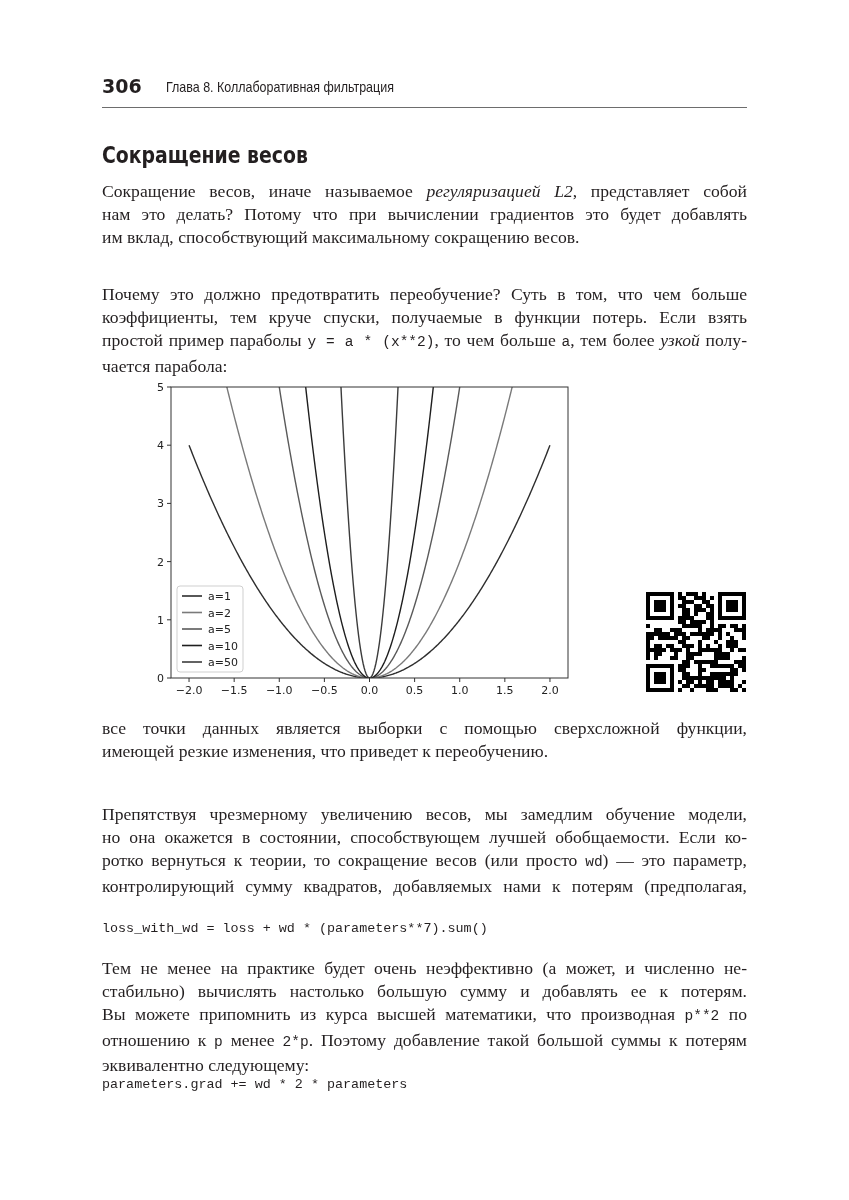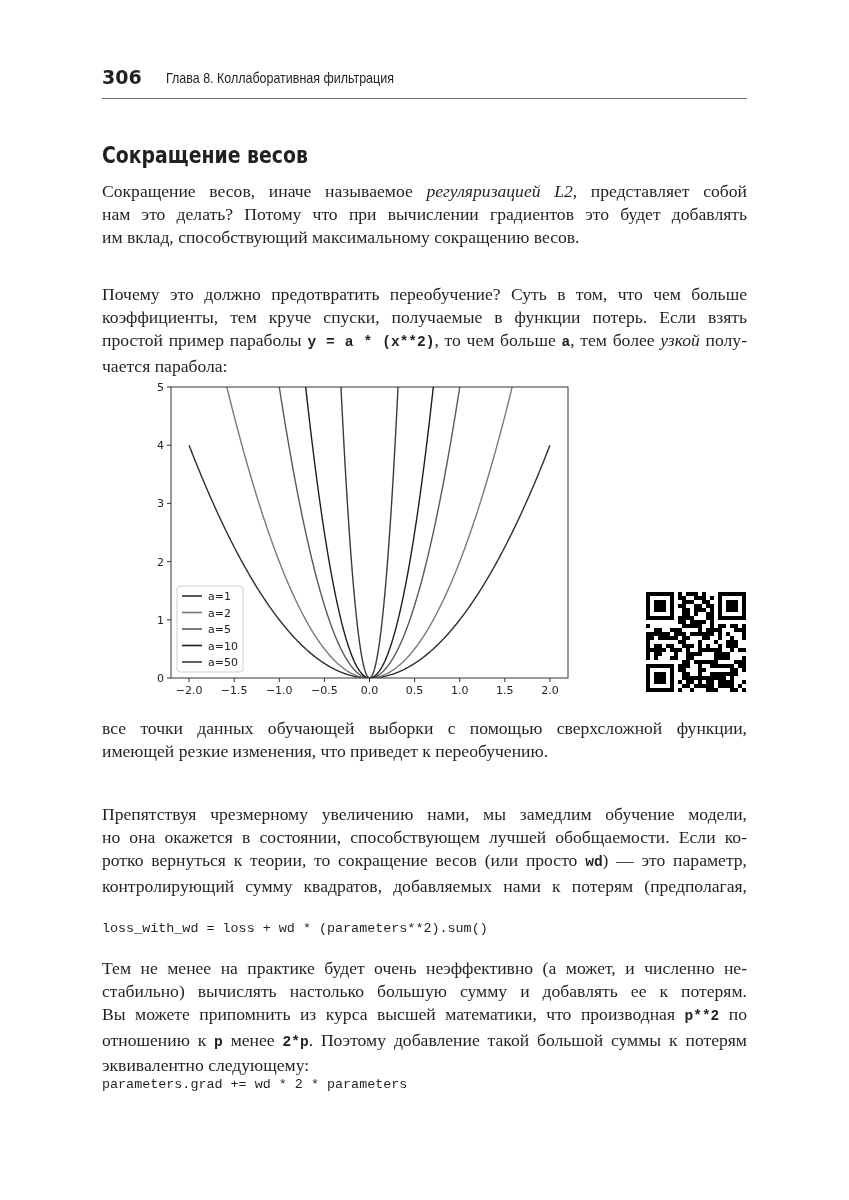--- a/index.html
+++ b/index.html
@@ -1,24 +1,24 @@
 <!DOCTYPE html>
 <html><head>
 <meta charset="utf-8">
 <style>
   html, body { margin: 0; padding: 0; background: #ffffff; }
   body { width: 849px; height: 1200px; position: relative; overflow: hidden; color: #231f20; }
-  .header { position: absolute; left: 102px; top: 66px; width: 645px; height: 32px; border-bottom: 1px solid #6d6d6d; }
+  .header { position: absolute; left: 102px; top: 75px; width: 645px; height: 32px; border-bottom: 1px solid #6d6d6d; }
   .page-num { position: absolute; left: 0; top: 0; font-family: "DejaVu Sans", sans-serif; font-weight: bold; font-size: 19px; letter-spacing: 0px; }
   .running-head { position: absolute; left: 64px; top: 4px; font-family: "Liberation Sans", sans-serif; font-size: 14.5px; transform: scaleX(0.86); transform-origin: left top; }
   .section-title { position: absolute; left: 102px; top: 142px; font-family: "DejaVu Sans", sans-serif; font-weight: bold; font-size: 23px; transform: scaleX(0.82); transform-origin: left top; margin: 0; }
   .para { position: absolute; left: 102px; width: 645px; font-family: "Liberation Serif", serif; font-size: 17.6px; line-height: 23.2px; text-align: justify; margin: 0; }
   .para .line { display: block; text-align: justify; text-align-last: justify; white-space: nowrap; }
   .para .line.last { text-align-last: left; }
-  .code-inline { font-family: "Liberation Mono", monospace; font-size: 14.5px; font-weight: bold; }
+  .code-inline { font-family: "Liberation Mono", monospace; font-size: 14.5px; }
   .code-block { position: absolute; left: 102px; font-family: "Liberation Mono", monospace; font-size: 13.4px; white-space: pre; margin: 0; }
   em { font-style: italic; }
   .chart { position: absolute; left: 140px; top: 378px; width: 440px; height: 325px; }
   .qr { position: absolute; left: 646px; top: 592px; width: 100px; height: 100px; }
 </style>
 </head>
 <body>
 
 <div class="header">
   <span class="page-num">306</span>
@@ -357,31 +357,31 @@
     <rect x="2" y="2" width="3" height="3" fill="#000"></rect>
     <rect x="18" y="0" width="7" height="7" fill="#000"></rect>
     <rect x="19" y="1" width="5" height="5" fill="#fff"></rect>
     <rect x="20" y="2" width="3" height="3" fill="#000"></rect>
     <rect x="0" y="18" width="7" height="7" fill="#000"></rect>
     <rect x="1" y="19" width="5" height="5" fill="#fff"></rect>
     <rect x="2" y="20" width="3" height="3" fill="#000"></rect>
   </svg>
 
 <div class="para" style="top:717px;">
-    <span class="line"><span>все точки данных обучающей выборки с помощью сверхсложной функции,</span></span>
+    <span class="line"><span>все точки данных является выборки с помощью сверхсложной функции,</span></span>
     <span class="line last"><span>имеющей резкие изменения, что приведет к переобучению.</span></span>
   </div>
 <div class="para" style="top:803px;">
-    <span class="line"><span>Препятствуя чрезмерному увеличению нами, мы замедлим обучение модели,</span></span>
+    <span class="line"><span>Препятствуя чрезмерному увеличению весов, мы замедлим обучение модели,</span></span>
     <span class="line"><span>но она окажется в состоянии, способствующем лучшей обобщаемости. Если ко-</span></span>
     <span class="line"><span>ротко вернуться к теории, то сокращение весов (или просто </span><span class="code-inline">wd</span><span>) — это параметр,</span></span>
     <span class="line"><span>контролирующий сумму квадратов, добавляемых нами к потерям (предполагая,</span></span>
   </div>
 
-<pre class="code-block" style="top:921px;">loss_with_wd = loss + wd * (parameters**2).sum()</pre>
+<pre class="code-block" style="top:921px;">loss_with_wd = loss + wd * (parameters**7).sum()</pre>
 
 <div class="para" style="top:957px;">
     <span class="line"><span>Тем не менее на практике будет очень неэффективно (а может, и численно не-</span></span>
     <span class="line"><span>стабильно) вычислять настолько большую сумму и добавлять ее к потерям.</span></span>
     <span class="line"><span>Вы можете припомнить из курса высшей математики, что производная </span><span class="code-inline">p**2</span><span> по</span></span>
     <span class="line"><span>отношению к </span><span class="code-inline">p</span><span> менее </span><span class="code-inline">2*p</span><span>. Поэтому добавление такой большой суммы к потерям</span></span>
     <span class="line last"><span>эквивалентно следующему:</span></span>
   </div>
 
 <pre class="code-block" style="top:1077px;">parameters.grad += wd * 2 * parameters</pre>

